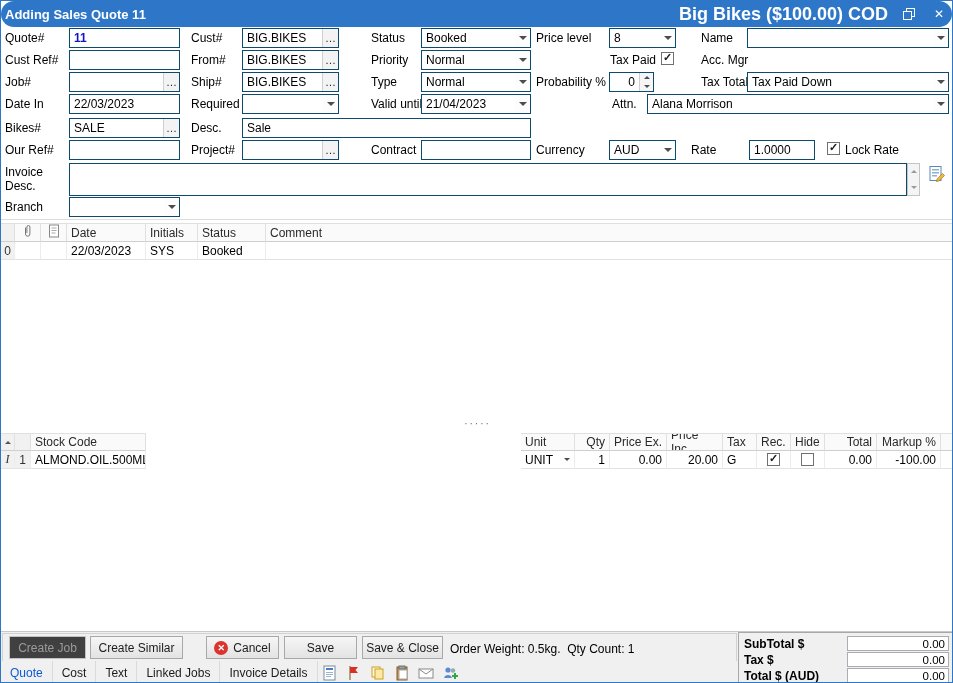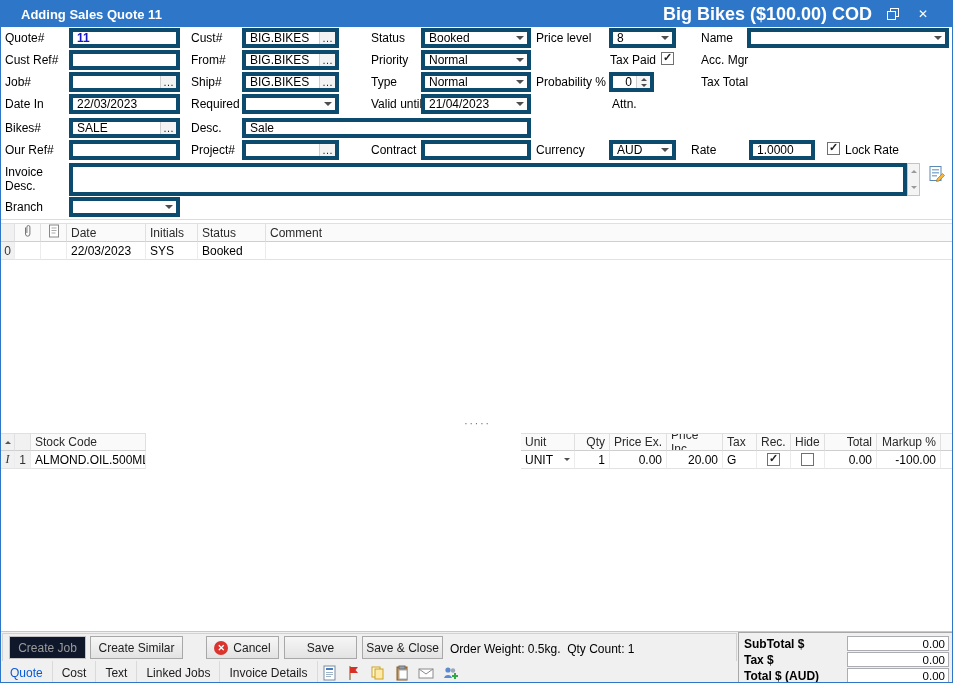--- a/index.html
+++ b/index.html
@@ -3,31 +3,31 @@
 <meta charset="utf-8">
 <style>
   * { margin:0; padding:0; box-sizing:border-box; font-family:"Liberation Sans", sans-serif; }
   html,body { background:#8f8f8f; }
   .window { position:relative; width:953px; height:683px; background:#fff; overflow:hidden;
             font-size:12px; color:#000; border:1px solid #2e77c8; }
   .abs { position:absolute; }
 
   
   .titlebar { position:absolute; left:0; top:0; width:100%; height:26px; background:#2e77c8;
-              color:#fff; display:flex; align-items:center; padding:0 20px; }
+              color:#fff; display:flex; align-items:center; padding:0 4px;border-radius:13px; }
   .titlebar .title { font-weight:bold; font-size:13px; }
   .titlebar .tright { margin-left:auto; display:flex; align-items:center; gap:12px; }
   .titlebar .cust { font-weight:bold; font-size:18px; }
   .winbtn { width:18px; height:18px; display:flex; align-items:center; justify-content:center;
             color:#fff; font-size:12px; cursor:default; }
 
   
   .lbl { position:absolute; font-size:12px; line-height:14px; color:#000; white-space:nowrap; }
   .lbl.wrap { white-space:normal; }
-  .tb { position:absolute; height:20px; border:4px solid #0c4a6e; background:#fff;
+  .tb { position:absolute; height:20px; border:1px solid #0c4a6e; background:#fff;
         display:flex; align-items:center; font-size:12px; overflow:hidden; }
   .tb .val { flex:1; padding:0 4px; white-space:nowrap; overflow:hidden; }
   .val.num { text-align:right; }
   .quote-val { color:#1414c8; font-weight:bold; }
   .arrowbox { width:15px; height:100%; display:flex; align-items:center; justify-content:center; background:#fdfdfd; }
   .tri-down { width:0; height:0; border-left:4px solid transparent; border-right:4px solid transparent; border-top:4px solid #4d4d4d; }
   .tri-down.sm { border-left-width:3px; border-right-width:3px; border-top-width:3.5px; }
   .tri-up { width:0; height:0; border-left:3px solid transparent; border-right:3px solid transparent; border-bottom:3.5px solid #4d4d4d; }
   .lookup-btn { width:16px; height:100%; display:flex; align-items:center; justify-content:center;
                 border-left:1px solid #cfcfcf; background:#f3f3f3; color:#222; font-size:11px; }
@@ -53,21 +53,21 @@
   .right { justify-content:flex-end; }
   .center { justify-content:center; }
   .splitter { position:absolute; left:0; top:413px; width:953px; height:19px; display:flex;
               align-items:center; justify-content:center; color:#666; font-size:10px; letter-spacing:2px; }
 
   
   .bottom { position:absolute; left:0; top:630px; width:953px; height:53px; background:#f0f0f0; border-top:1px solid #c8c8c8; }
   .btnbox { position:absolute; left:1px; top:1px; width:735px; height:29px; border:1px solid #d2d2d2; }
   .btn { position:absolute; height:23px; border:1px solid #a8a8a8; background:linear-gradient(#f6f6f6,#e3e3e3);
          display:flex; align-items:center; justify-content:center; gap:5px; font-size:12px; color:#1c1c1c; }
-  .btn.disabled { color:#9b9b9b; border-color:#c2c2c2; background:#0f172a; }
+  .btn.disabled { color:#9b9b9b; border-color:#c2c2c2; background:#404040; }
   .cancel-glyph { width:14px; height:14px; border-radius:50%; background:#d9342e; color:#fff;
                   font-size:9px; font-weight:bold; display:flex; align-items:center; justify-content:center; }
   .statusline { position:absolute; left:449px; top:10px; font-size:12px; white-space:pre; }
   .totals { position:absolute; left:737px; top:0; width:215px; height:52px; border:1px solid #a8a8a8; background:#f0f0f0; }
   .t-lbl { position:absolute; left:5px; font-weight:bold; font-size:12px; }
   .t-val { position:absolute; left:108px; width:102px; height:15px; border:1px solid #abadb3; background:#fff;
            display:flex; align-items:center; justify-content:flex-end; padding:0 3px; font-size:11.5px; }
 
   .tabbar { position:absolute; left:0; top:29px; width:736px; height:23px; display:flex; align-items:flex-start; background:#f0f0f0; }
   .tab { height:100%; display:flex; align-items:center; padding:0 9px; border-right:1px solid #dadada;
@@ -209,20 +209,26 @@
         <span>
           <span class="tri-up"></span>
         </span>
         <span>
           <span class="tri-down sm"></span>
         </span>
       </span>
   </div>
 
   <div class="lbl" style="left:611px;top:96px">Attn.</div>
+  <div class="tb" style="left:646px;top:93px;width:302px">
+    <span class="val">Alana Morrison</span>
+    <span class="arrowbox">
+        <span class="tri-down"></span>
+      </span>
+  </div>
 
   <div class="lbl" style="left:535px;top:142px">Currency</div>
   <div class="tb" style="left:608px;top:139px;width:67px">
     <span class="val">AUD</span>
     <span class="arrowbox">
         <span class="tri-down"></span>
       </span>
   </div>
   <div class="lbl" style="left:690px;top:142px">Rate</div>
   <div class="tb" style="left:748px;top:139px;width:66px">
@@ -233,20 +239,26 @@
 
   <div class="lbl" style="left:700px;top:30px">Name</div>
   <div class="tb" style="left:746px;top:27px;width:202px">
     <span class="val"></span>
     <span class="arrowbox">
         <span class="tri-down"></span>
       </span>
   </div>
   <div class="lbl" style="left:700px;top:52px">Acc. Mgr</div>
   <div class="lbl" style="left:700px;top:74px">Tax Total</div>
+  <div class="tb" style="left:746px;top:71px;width:202px">
+    <span class="val">Tax Paid Down</span>
+    <span class="arrowbox">
+        <span class="tri-down"></span>
+      </span>
+  </div>
 
   <div class="tb" style="left:68px;top:162px;width:838px;height:33px;align-items:flex-start">
     <span class="val" style="padding-top:2px"></span>
   </div>
   <div class="spincol" style="left:906px;top:162px;height:33px">
     <span>
         <span class="tri-up" style="border-bottom-color:#9a9a9a"></span>
       </span>
     <span>
         <span class="tri-down sm" style="border-top-color:#9a9a9a"></span>

